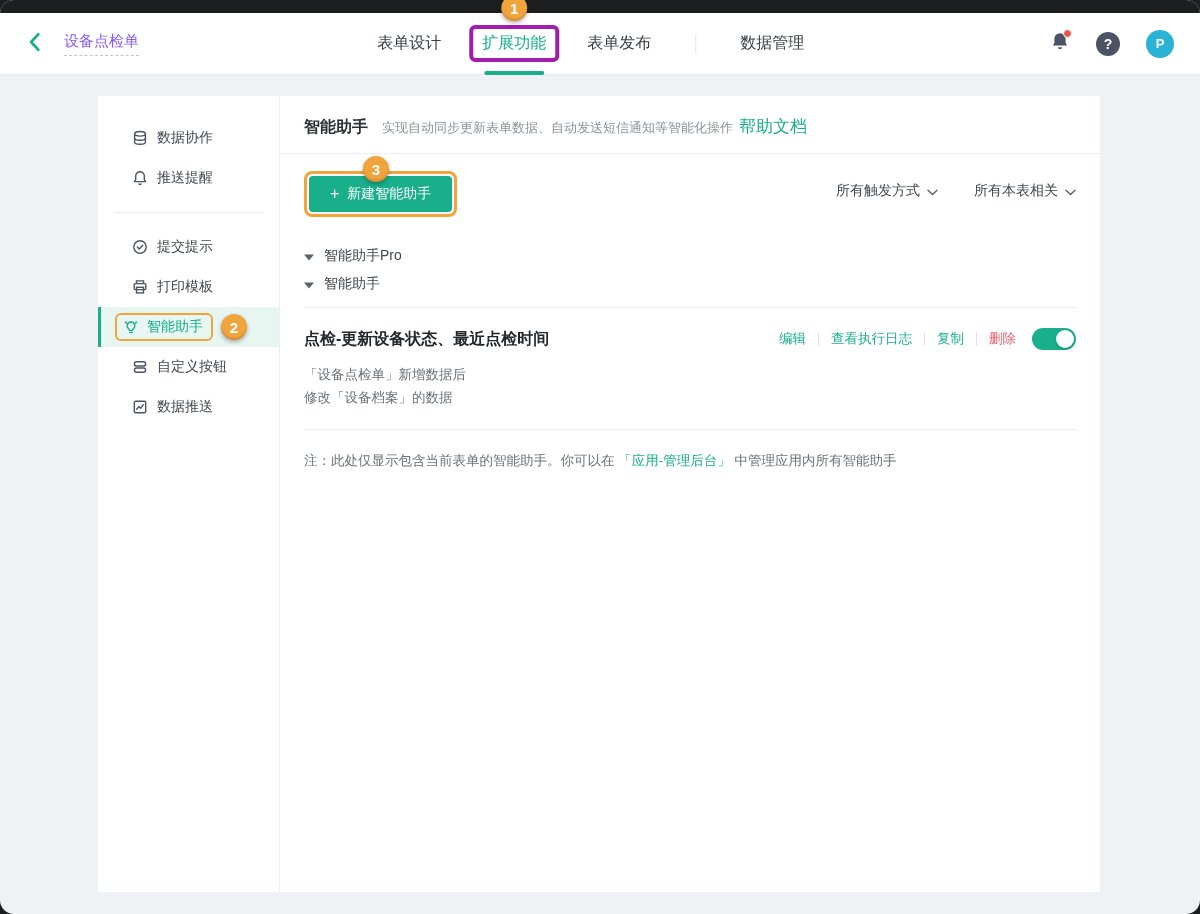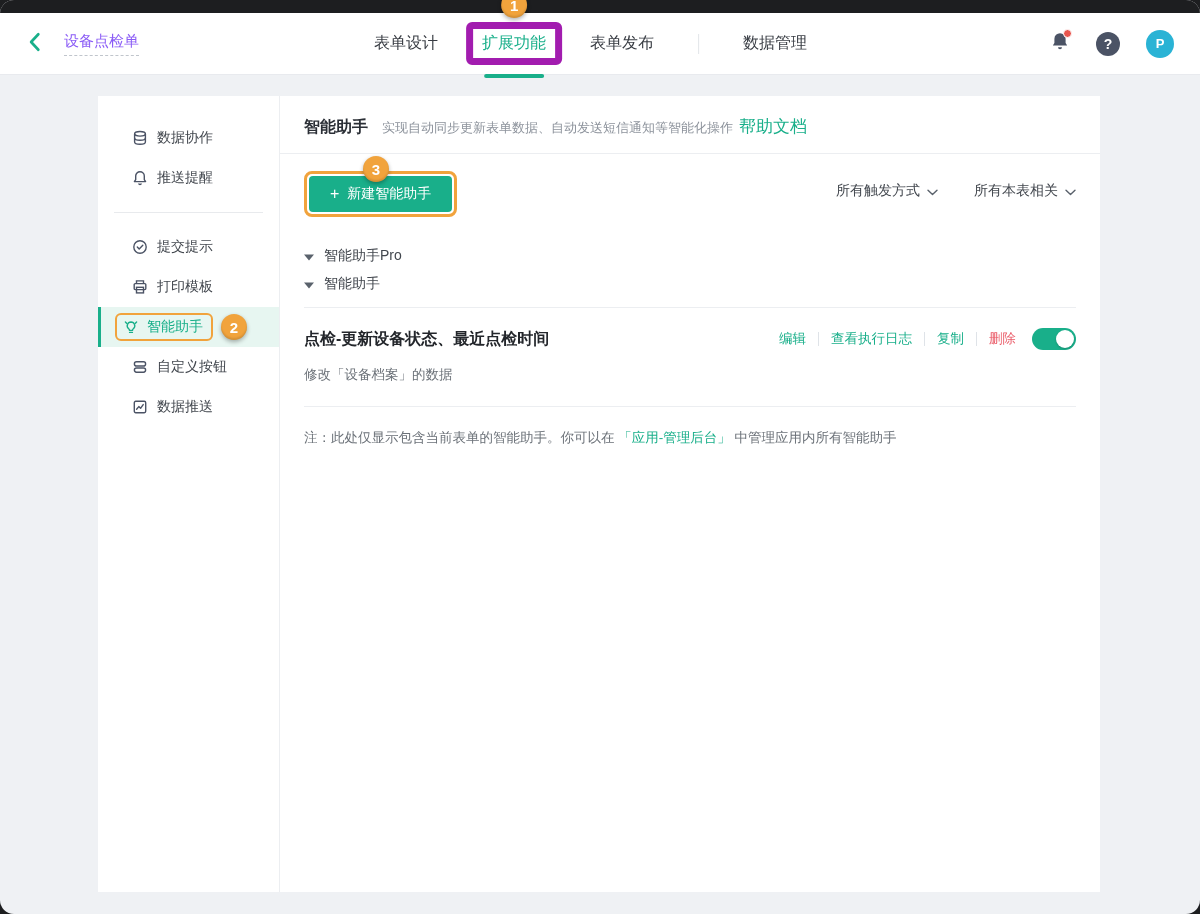--- a/index.html
+++ b/index.html
@@ -42,21 +42,21 @@
   }
   .tab {
     font-size:16px; color:#383c43;
     margin:0 18px;
     cursor:pointer;
     white-space:nowrap;
   }
   .tab-active-wrap { position:relative; margin:0 10px; }
   .tab-active {
     font-size:16px; color:#19af8a; font-weight:500;
-    border:7px solid #a21caf; border-radius:6px;
+    border:4px solid #a21caf; border-radius:6px;
     padding:4px 9px;
     display:inline-block;
     background:#fff;
   }
   .tab-underline {
     position:absolute; left:50%; transform:translateX(-50%);
     bottom:-13px; width:60px; height:4px; border-radius:2px;
     background:#19af8a;
   }
   .tab-divider { width:1px; height:20px; background:#e2e5e9; margin:0 26px; }
@@ -393,20 +393,21 @@
             <span class="action-sep"></span>
             <span class="action-link">复制</span>
             <span class="action-sep"></span>
             <span class="action-link danger">删除</span>
             <span class="toggle">
                 <span class="knob"></span>
               </span>
           </span>
         </div>
         <div class="item-desc">
+          <div>「设备点检单」新增数据后</div>
           <div>修改「设备档案」的数据</div>
         </div>
       </div>
 
       <div class="content-divider" style="margin-top:20px;"></div>
 
       <div class="note">
         <span>注：此处仅显示包含当前表单的智能助手。你可以在</span>
         <span class="note-link">「应用-管理后台」</span>
         <span>中管理应用内所有智能助手</span>

